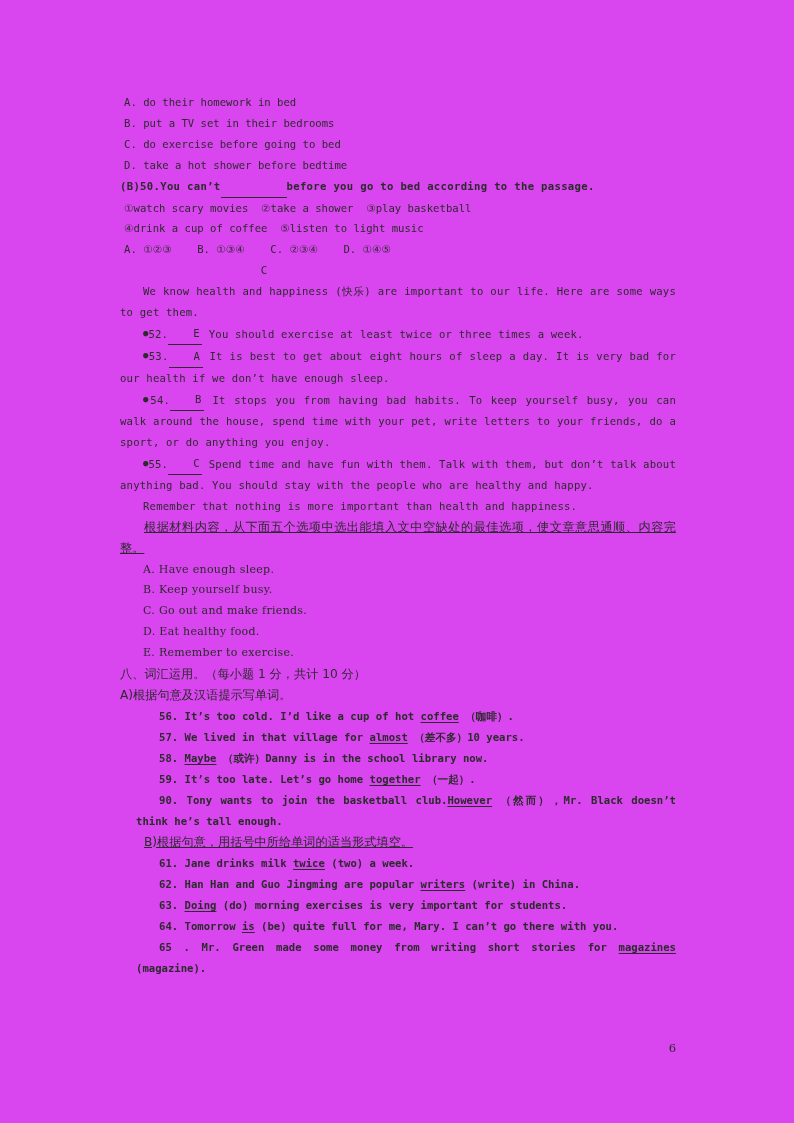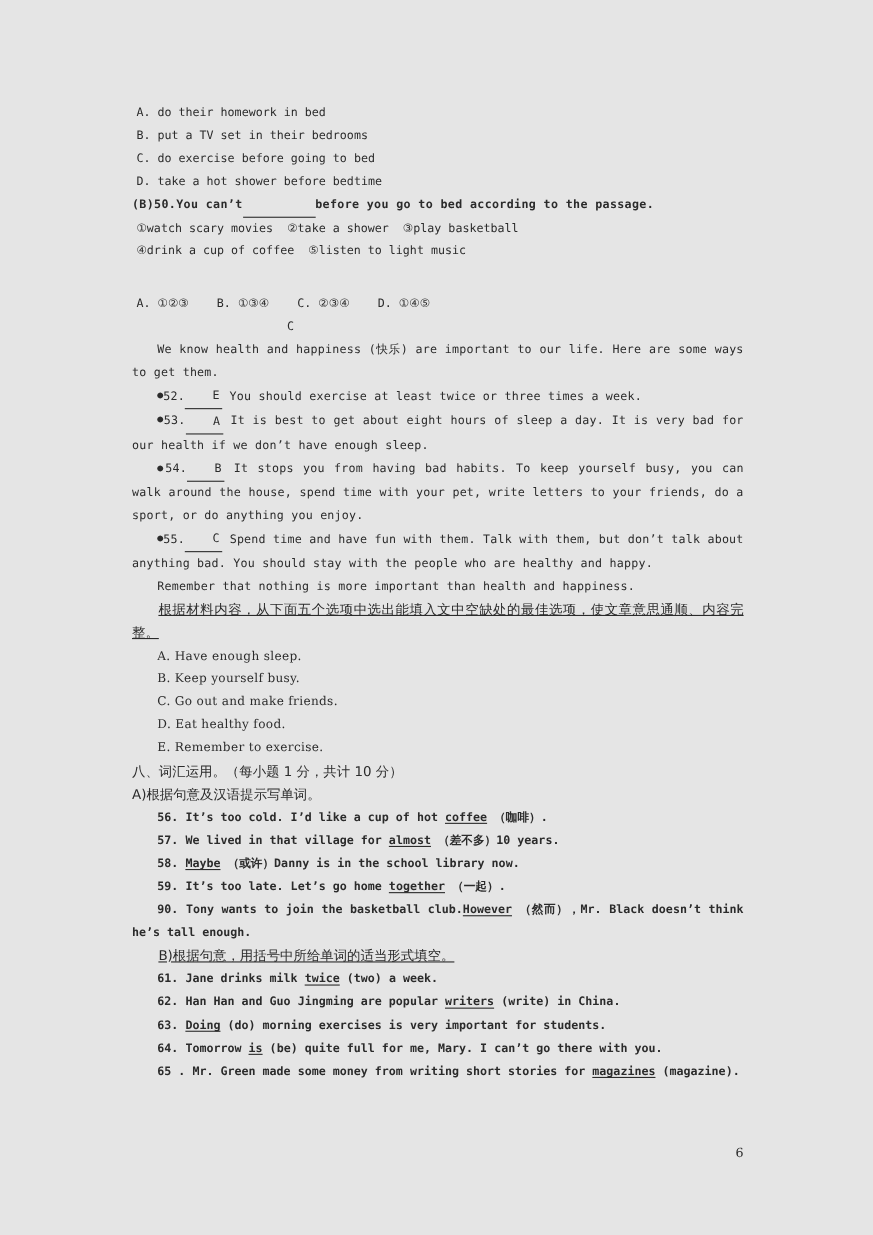--- a/index.html
+++ b/index.html
@@ -14,21 +14,21 @@
     font-family: "Liberation Serif", "DejaVu Serif", serif;
     color: #1a1a1a;
     overflow: hidden;
   }
   .page {
     position: absolute;
     left: 0;
     top: 0;
     width: 794px;
     height: 1123px;
-    background: #e5e5e5;
+    background: #d946ef;
   }
   .content {
     position: absolute;
     left: 120px;
     top: 92px;
     width: 556px;
   }
   .mono {
     font-family: "DejaVu Sans Mono", "Liberation Mono", monospace;
     font-size: 10.6px;
@@ -103,40 +103,39 @@
   .qline {
     font-family: "DejaVu Sans Mono", "Liberation Mono", monospace;
     font-size: 10.6px;
     line-height: 20.9px;
     color: #2b2b2b;
     margin: 0;
     text-align: justify;
     text-align-last: left;
     font-weight: bold;
   }
-  .qline.ind { text-indent: 23px; }
+  .qline.ind { text-indent: 23px; margin-left: 16px; }
 
   .page-number {
     position: absolute;
     left: 0;
     top: 1041px;
     width: 676px;
     text-align: right;
     font-family: "DejaVu Serif", "Liberation Serif", serif;
     font-size: 11.5px;
     color: #2b2b2b;
   }
   .abc-choices {
     font-family: "DejaVu Sans Mono", "Liberation Mono", monospace;
     font-size: 10.6px;
     line-height: 20.9px;
     color: #2b2b2b;
     padding-left: 4px;
     white-space: pre;
-    margin-top: 27px;
   }
 </style>
 </head>
 <body>
 
 <div class="page">
   <div class="content">
 
     <div class="opt-row">A. do their homework in bed</div>
     <div class="opt-row">B. put a TV set in their bedrooms</div>

